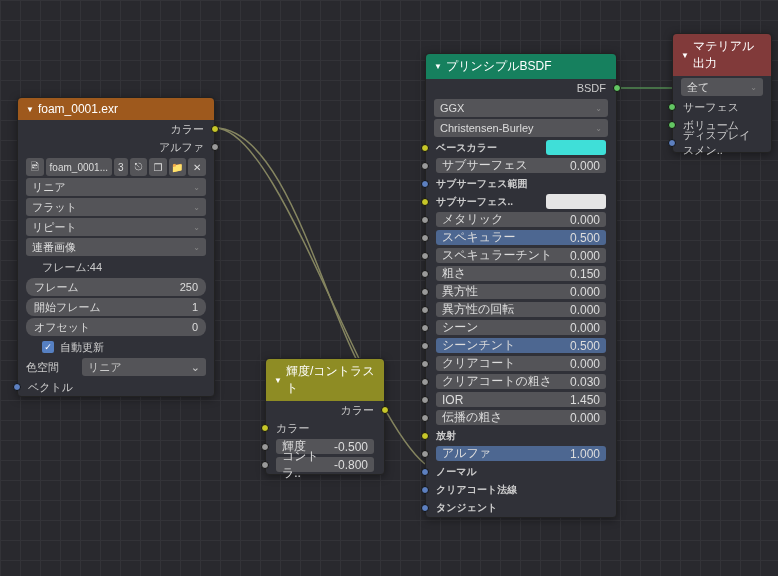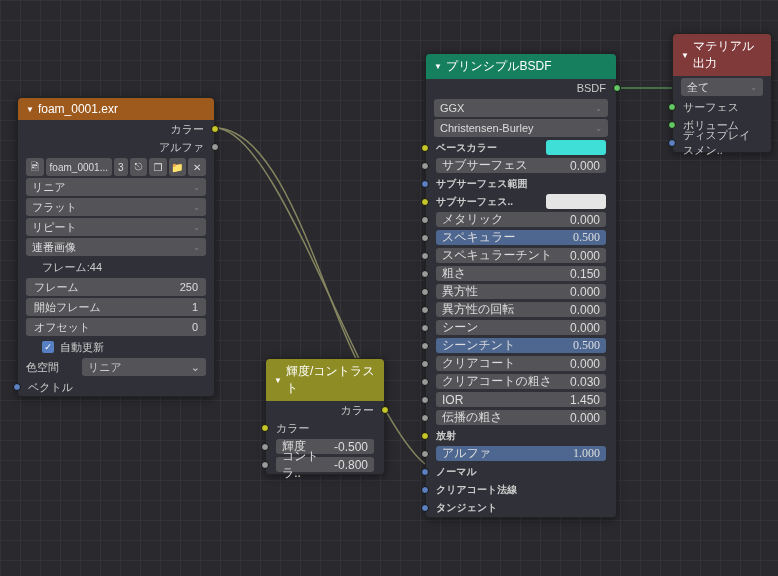--- a/index.html
+++ b/index.html
@@ -30,31 +30,31 @@
   .sock.left  { left:-5px; }
   .sock.right { right:-5px; }
   .s-yellow { background:#c7c729; }
   .s-grey   { background:#9a9a9a; }
   .s-green  { background:#63c763; }
   .s-blue   { background:#5d80c0; }
   .select { background:#545458; border-radius:3px; height:18px; margin:2px 8px; padding:0 6px; display:flex; align-items:center; justify-content:space-between; color:#ddd;gap:32px; }
   .select .chev { font-size:8px; color:#888; }
   .iconrow { margin:2px 8px; display:flex; gap:2px; height:18px; }
   .ibtn { background:#545458; border-radius:3px; height:18px; display:flex; align-items:center; justify-content:center; color:#ddd; font-size:10px; }
-  .numfield { background:#545458; border-radius:3px; margin:2px 8px; height:18px; display:flex; align-items:center; justify-content:space-between; padding:0 8px; color:#ddd; }
+  .numfield { background:#545458; border-radius:8px; margin:2px 8px; height:18px; display:flex; align-items:center; justify-content:space-between; padding:0 8px; color:#ddd; }
   .plain { margin:2px 24px; height:18px; display:flex; align-items:center; gap:6px; color:#ccc; }
   .chk { width:12px; height:12px; border-radius:2px; }
   .chk.off { background:#3d3d42; border:1px solid #222; }
   .chk.on  { background:#5680c2; display:flex; align-items:center; justify-content:center; color:#fff; font-size:9px; }
   .split { display:flex; align-items:center; margin:2px 8px; height:18px; gap:6px; }
   .split .lbl { flex:0 0 50px; color:#ccc; }
   .split .sel { flex:1; background:#545458; border-radius:3px; height:18px; display:flex; align-items:center; justify-content:space-between; padding:0 6px; }
   .input-row { position:relative; margin:1px 0; height:17px; padding:0 10px; display:flex; align-items:center; }
   .input-row .field { flex:1; background:#545458; border-radius:3px; height:15px; display:flex; align-items:center; justify-content:space-between; padding:0 6px; color:#ddd; font-size:12px; }
-  .input-row .field.blue { background:#4d6791;font-family:Liberation Serif, serif; }
+  .input-row .field.blue { background:#4d6791; }
   .input-row .swatch { flex:1; height:15px; border-radius:3px; }
   .input-row .lbl { color:#ccc; font-size:10px;font-weight:bold; }
   .input-row .field .name { overflow:hidden; white-space:nowrap; text-overflow:ellipsis; }
 </style>
 </head>
 <body>
 
 <svg class="links">
   <path d="M 215 128 C 300 128 340 390 385 390" stroke="#858560" stroke-width="1.5" fill="none"></path>
   <path d="M 215 128 C 280 128 360 410 425 464" stroke="#858560" stroke-width="1.5" fill="none"></path>

